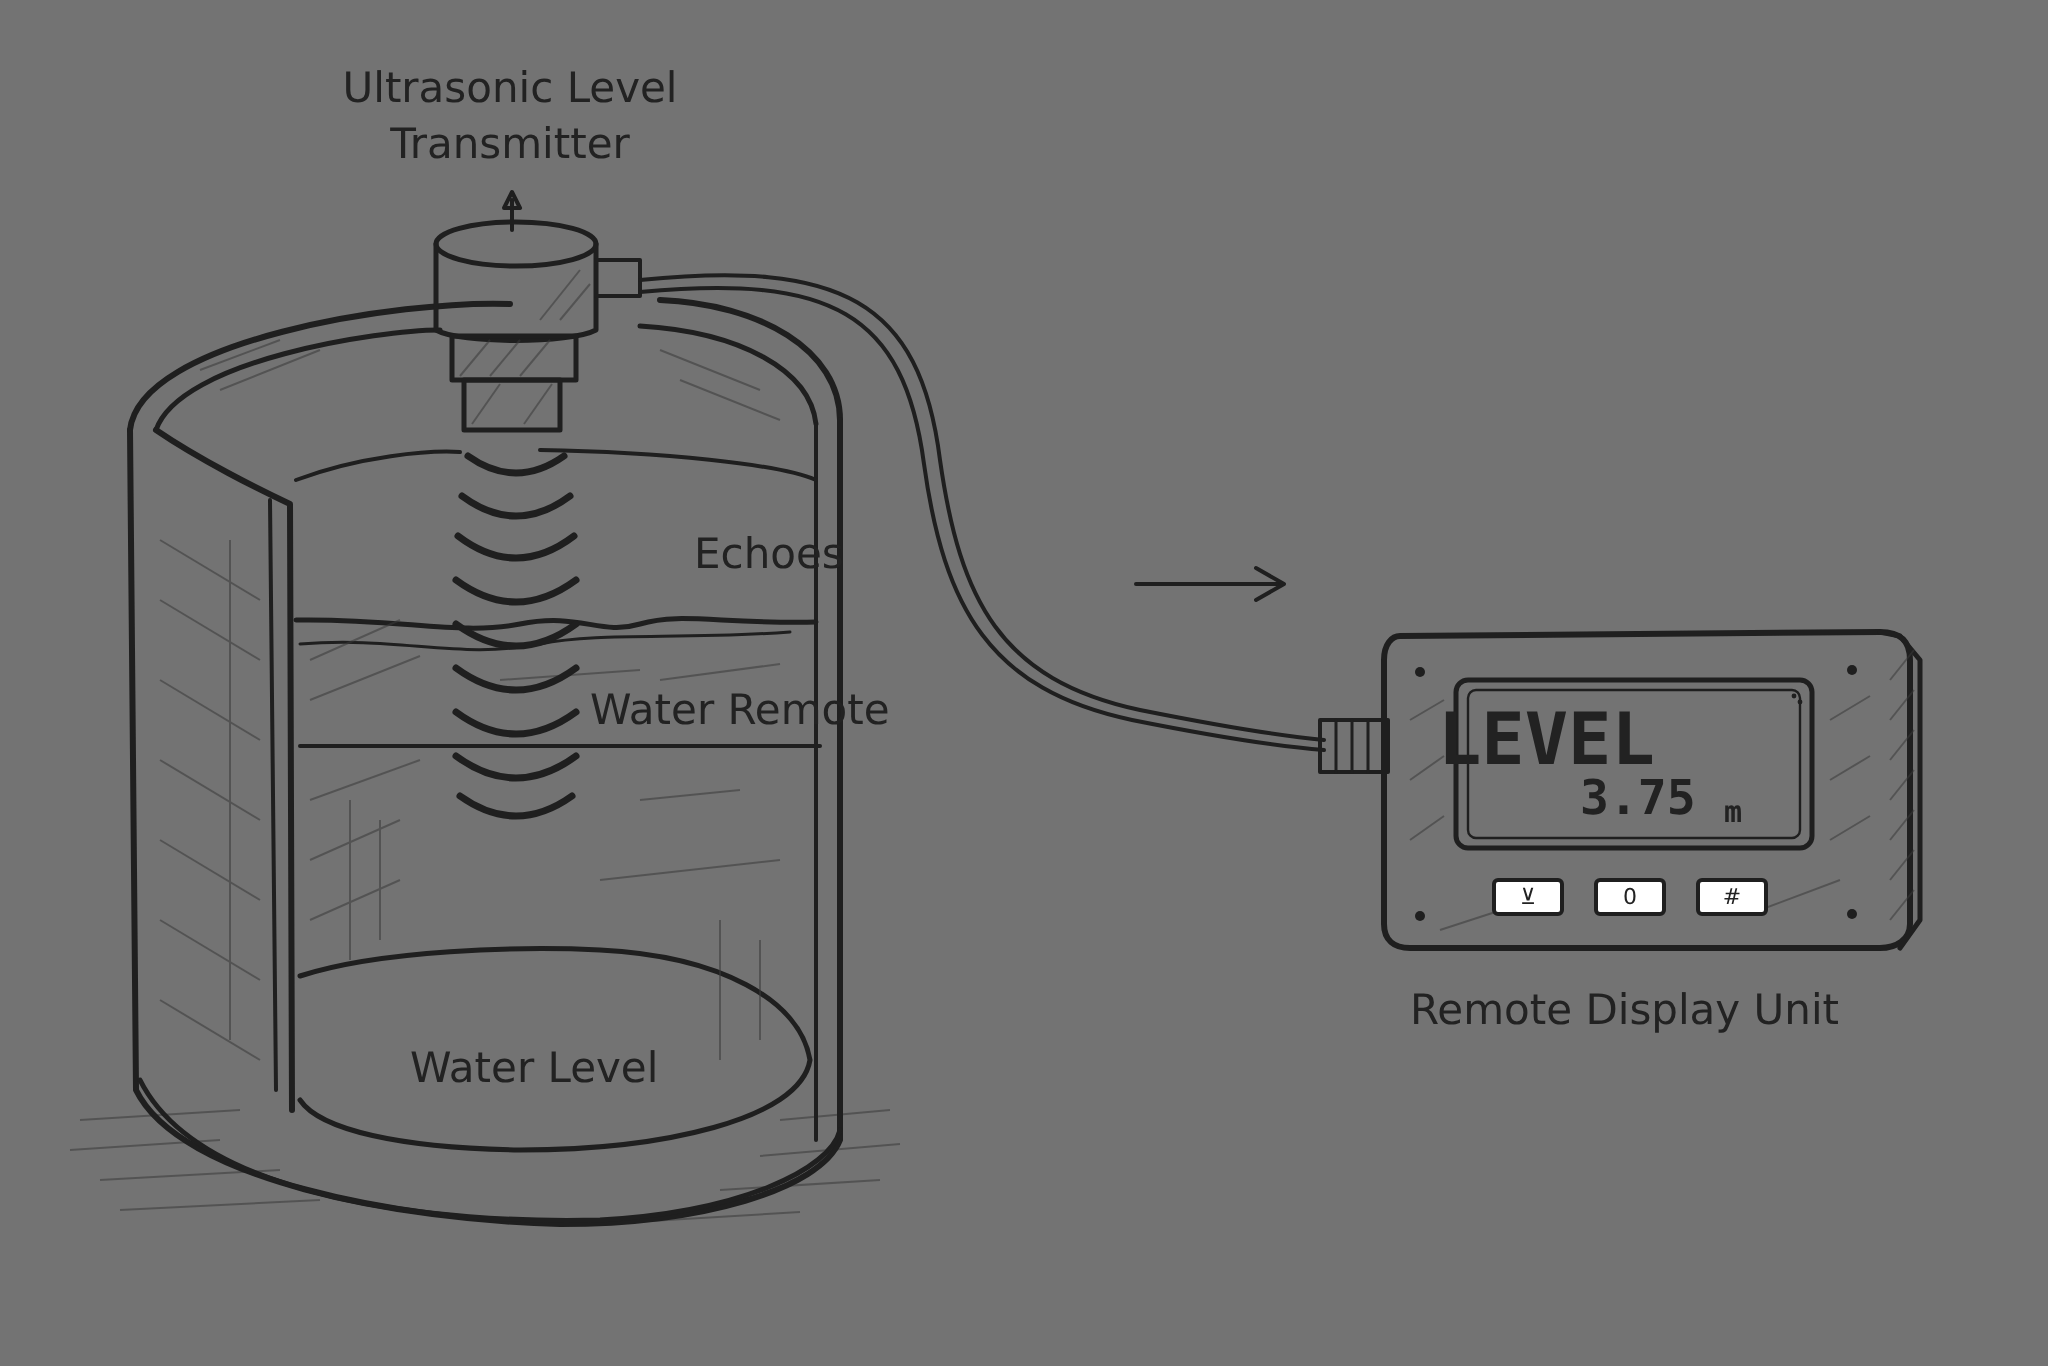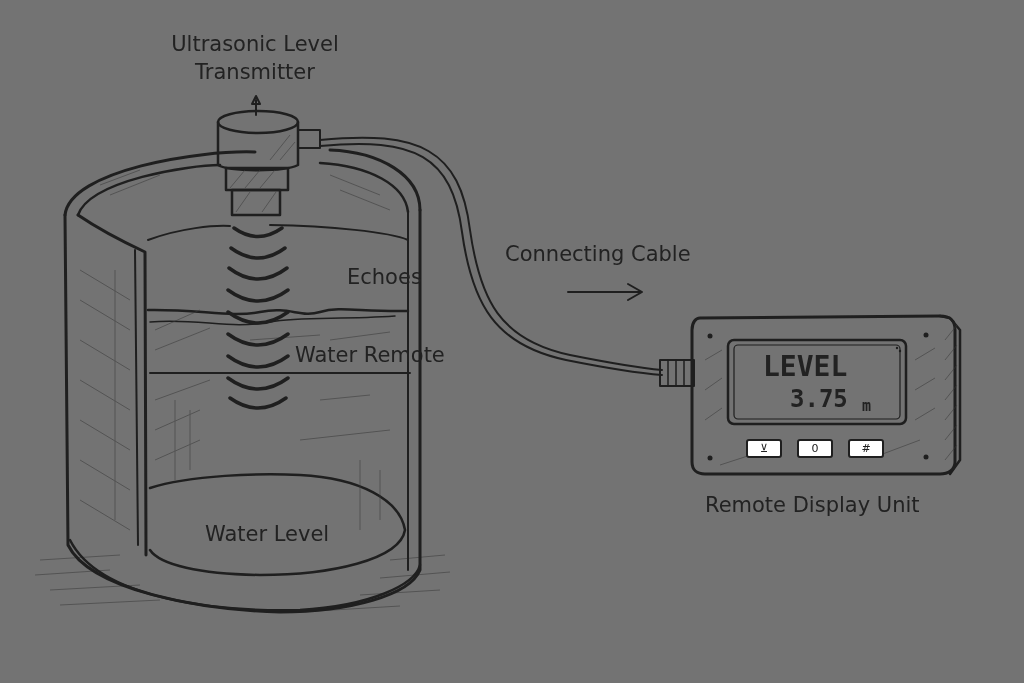--- a/index.html
+++ b/index.html
@@ -161,27 +161,26 @@
       <circle cx="897" cy="348" r="1.2" fill="#1f1f1f"></circle>
       <circle cx="900" cy="351" r="1.2" fill="#1f1f1f"></circle>
     </g>
   </svg>
 
   <div class="lbl lbl-title" style="left:155px; top:30px; width:200px;">
     <div>Ultrasonic Level</div>
     <div>Transmitter</div>
   </div>
 
-  <div class="lbl lbl-med" style="left:505px; top:242px;">Connecting Cable</div>
   <div class="lbl lbl-med" style="left:323px; top:265px;margin-left:24px;">Echoes</div>
   <div class="lbl lbl-med" style="left:295px; top:343px;">Water Remote</div>
   <div class="lbl lbl-med" style="left:205px; top:522px;">Water Level</div>
   <div class="lbl lbl-med" style="left:705px; top:493px;">Remote Display Unit</div>
 
-  <div class="lcd-text" style="left:763px; top:350px; font-size:28px;">LEVEL</div>
+  <div class="lcd-text" style="left:719px; top:350px; font-size:36px;">LEVEL</div>
   <div class="lcd-text" style="left:790px; top:385px; font-size:24px;">3.75</div>
   <div class="lcd-text" style="left:862px; top:397px; font-size:15px;">m</div>
 
   <div style="position:absolute; left:746px; top:439px; width:32px; height:15px; border:2px solid #1f1f1f; border-radius:3px; background:#fff; font:11px 'DejaVu Sans',sans-serif; text-align:center; line-height:15px; color:#222;">⊻</div>
   <div style="position:absolute; left:797px; top:439px; width:32px; height:15px; border:2px solid #1f1f1f; border-radius:3px; background:#fff; font:11px 'DejaVu Sans',sans-serif; text-align:center; line-height:15px; color:#222;">0</div>
   <div style="position:absolute; left:848px; top:439px; width:32px; height:15px; border:2px solid #1f1f1f; border-radius:3px; background:#fff; font:11px 'DejaVu Sans',sans-serif; text-align:center; line-height:15px; color:#222;">#</div>
 
 </div>
 
 </body></html>

